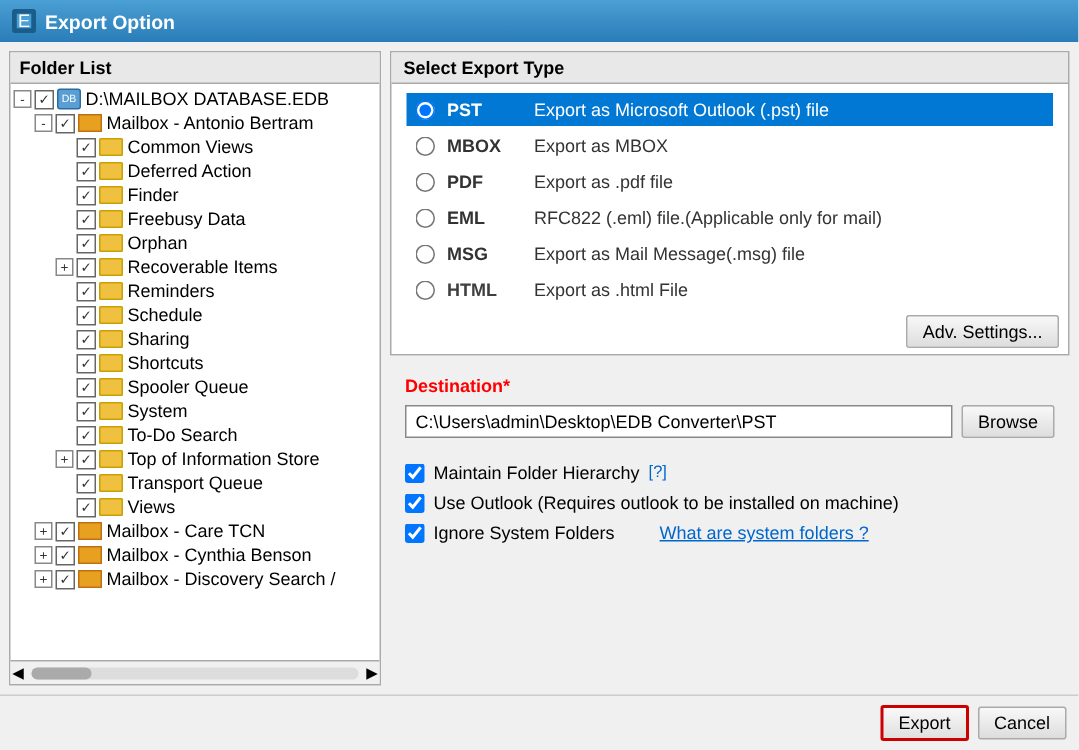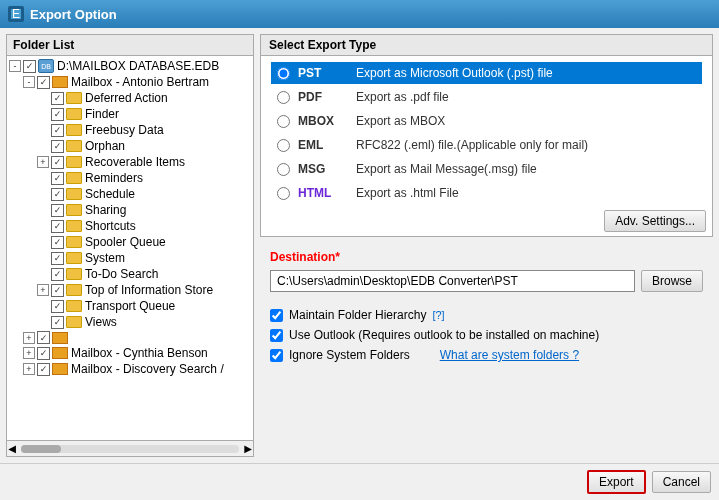--- a/index.html
+++ b/index.html
@@ -85,20 +85,27 @@
             <span class="expand-btn">-</span>
             <span class="checkbox checked"></span>
             <span style="width:16px;height:12px;background:#e8a020;border:1px solid #c07010;margin-right:3px;flex-shrink:0;display:inline-block;"></span>
             <span class="item-label">Mailbox - Antonio Bertram</span>
           </div>
           <div class="tree-item">
             <span style="display:inline-block;width:28px;flex-shrink:0;"></span>
             <span class="expand-placeholder"></span>
             <span class="checkbox checked"></span>
             <span style="display:inline-block;width:16px;height:12px;background:#f0c040;border:1px solid #c8a000;border-radius:1px;margin-right:3px;flex-shrink:0;position:relative;"></span>
+            <span class="item-label">Common Views</span>
+          </div>
+          <div class="tree-item">
+            <span style="display:inline-block;width:28px;flex-shrink:0;"></span>
+            <span class="expand-placeholder"></span>
+            <span class="checkbox checked"></span>
+            <span style="display:inline-block;width:16px;height:12px;background:#f0c040;border:1px solid #c8a000;border-radius:1px;margin-right:3px;flex-shrink:0;position:relative;"></span>
             <span class="item-label">Deferred Action</span>
           </div>
           <div class="tree-item">
             <span style="display:inline-block;width:28px;flex-shrink:0;"></span>
             <span class="expand-placeholder"></span>
             <span class="checkbox checked"></span>
             <span style="display:inline-block;width:16px;height:12px;background:#f0c040;border:1px solid #c8a000;border-radius:1px;margin-right:3px;flex-shrink:0;position:relative;"></span>
             <span class="item-label">Finder</span>
           </div>
           <div class="tree-item">
@@ -190,20 +197,21 @@
             <span class="expand-placeholder"></span>
             <span class="checkbox checked"></span>
             <span style="display:inline-block;width:16px;height:12px;background:#f0c040;border:1px solid #c8a000;border-radius:1px;margin-right:3px;flex-shrink:0;position:relative;"></span>
             <span class="item-label">Views</span>
           </div>
           <div class="tree-item">
             <span style="display:inline-block;width:14px;flex-shrink:0;"></span>
             <span class="expand-btn">+</span>
             <span class="checkbox checked"></span>
             <span style="width:16px;height:12px;background:#e8a020;border:1px solid #c07010;margin-right:3px;flex-shrink:0;display:inline-block;"></span>
+            <span class="item-label">Mailbox - Care TCN</span>
           </div>
           <div class="tree-item">
             <span style="display:inline-block;width:14px;flex-shrink:0;"></span>
             <span class="expand-btn">+</span>
             <span class="checkbox checked"></span>
             <span style="width:16px;height:12px;background:#e8a020;border:1px solid #c07010;margin-right:3px;flex-shrink:0;display:inline-block;"></span>
             <span class="item-label">Mailbox - Cynthia Benson</span>
           </div>
           <div class="tree-item">
             <span style="display:inline-block;width:14px;flex-shrink:0;"></span>
@@ -227,41 +235,41 @@
       <div class="export-type-section">
         <div class="export-type-header">Select Export Type</div>
         <div class="export-options" id="export-options">
         <div class="export-option selected">
     <input type="radio" name="export-type" checked="" style="">
     <span class="export-type-label" style="color:white">PST</span>
     <span style="color:white">Export as Microsoft Outlook (.pst) file</span>
   </div>
             <div class="export-option">
     <input type="radio" name="export-type" style="">
+    <span class="export-type-label" style="color:#333">MBOX</span>
+    <span style="color:#333">Export as MBOX</span>
+  </div>
+            <div class="export-option">
+    <input type="radio" name="export-type" style="">
     <span class="export-type-label" style="color:#333">PDF</span>
     <span style="color:#333">Export as .pdf file</span>
   </div>
             <div class="export-option">
     <input type="radio" name="export-type" style="">
-    <span class="export-type-label" style="color:#333">MBOX</span>
-    <span style="color:#333">Export as MBOX</span>
-  </div>
-            <div class="export-option">
-    <input type="radio" name="export-type" style="">
     <span class="export-type-label" style="color:#333">EML</span>
     <span style="color:#333">RFC822 (.eml) file.(Applicable only for mail)</span>
   </div>
             <div class="export-option">
     <input type="radio" name="export-type" style="">
     <span class="export-type-label" style="color:#333">MSG</span>
     <span style="color:#333">Export as Mail Message(.msg) file</span>
   </div>
             <div class="export-option">
     <input type="radio" name="export-type" style="">
-    <span class="export-type-label" style="color:#6d28d9">HTML</span>
+    <span class="export-type-label" style="color:#404040">HTML</span>
     <span style="color:#333">Export as .html File</span>
   </div>
           </div>
         <div class="adv-settings-row">
           <button class="btn">Adv. Settings...</button>
         </div>
       </div>
 
       <div class="destination-section">
         <div class="dest-label">

